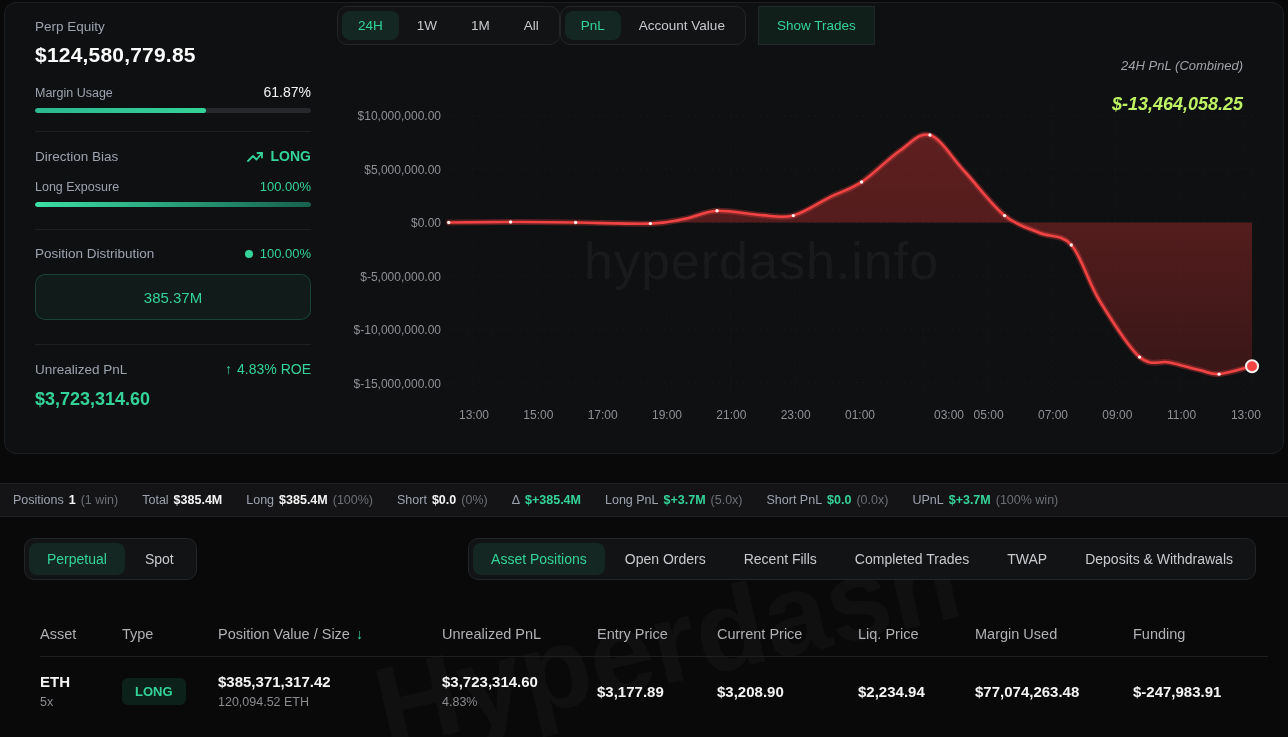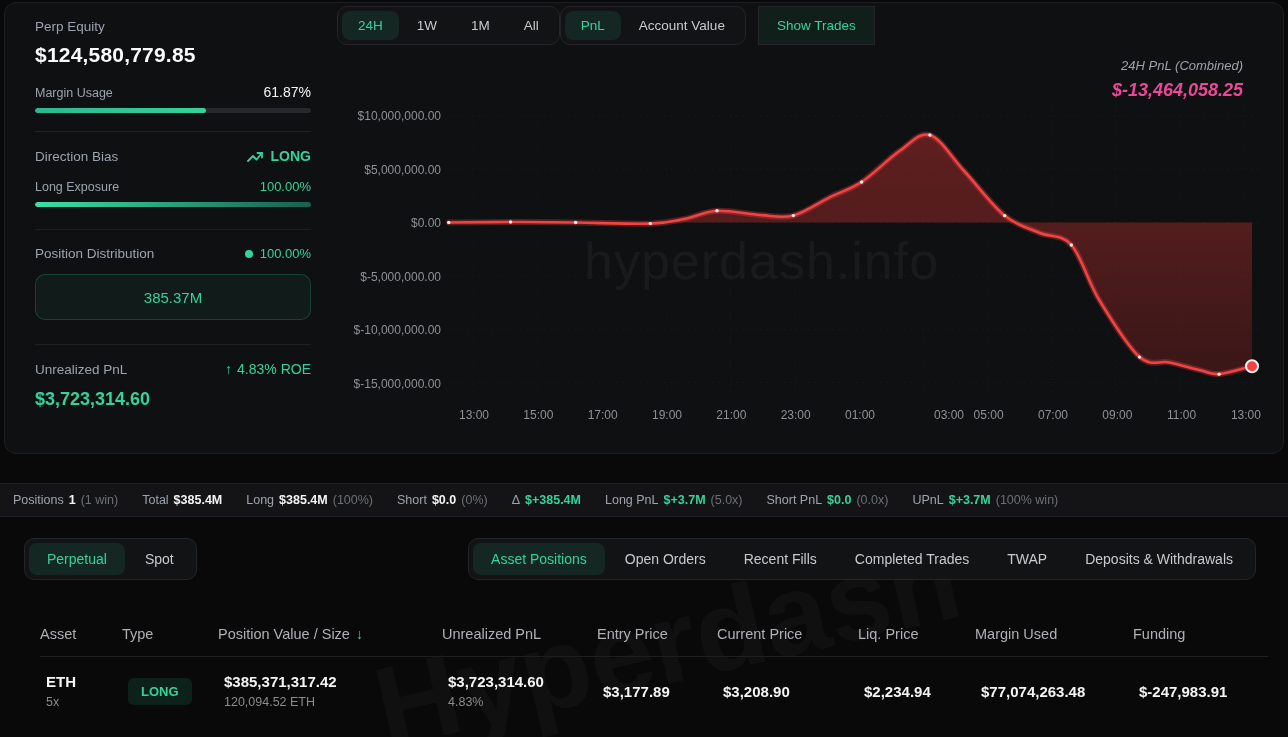--- a/index.html
+++ b/index.html
@@ -57,21 +57,21 @@
     color:#c9c9ce; font-family:"Liberation Sans", sans-serif;
   }
   .tab.sel { background:rgba(52,211,153,0.10); color:#34d399; }
   .show-trades-btn {
     border:1px solid #232528; background:rgba(52,211,153,0.08);
     color:#34d399; font-size:13.5px; padding:11px 18px; border-radius:0;
     cursor:pointer; font-family:"Liberation Sans", sans-serif;
   }
   .chart-header { position:absolute; top:55px; right:40px; text-align:right; z-index:3;font-style:italic; }
   .chart-header .lbl { font-size:13px; color:#a1a1aa; }
-  .chart-header .val { font-size:18px; font-weight:700; color:#ec4899; margin-top:7px; }
+  .chart-header .val { font-size:18px; font-weight:700; color:#bef264; margin-top:21px; }
   .watermark-chart {
     position:absolute; top:228px; left:255px; z-index:1;
     font-size:52px; color:rgba(255,255,255,0.045); letter-spacing:1px;
     pointer-events:none; user-select:none;
   }
   .ylab { position:absolute; width:112px; text-align:right; font-size:12px; color:#8e9196; }
   .xlab { position:absolute; width:64px; text-align:center; font-size:12px; color:#8e9196; top:405px; }
   #chart-svg { position:absolute; inset:0; z-index:2; }
 
   
@@ -89,21 +89,21 @@
 
   
   .bottom { position:absolute; top:517px; left:0; right:0; bottom:0; }
   .bottom-tabs-row { position:absolute; top:21px; left:24px; right:32px; display:flex; justify-content:space-between; }
   .bottom .tab { font-size:14px; padding:8px 18px; }
   .table-wrap { position:absolute; top:95px; left:40px; right:20px; }
   .tgrid { display:grid; grid-template-columns:82px 96px 224px 155px 120px 141px 117px 158px 1fr; align-items:center; }
   .thead { height:45px; border-bottom:1px solid #1e1f22; }
   .th { font-size:14.5px; color:#b0b0b5; display:flex; align-items:center; gap:6px; }
   .sort-arrow { color:#34d399; font-size:14px; }
-  .trow { padding-top:16px;margin-left:6px; }
+  .trow { padding-top:16px; }
   .cell-primary { font-size:15px; font-weight:700; color:#f4f4f5; }
   .cell-secondary { font-size:12.5px; color:#8b8b90; margin-top:5px; }
   .cell-plain { font-size:15px; font-weight:700; color:#f4f4f5; }
   .badge-long {
     display:inline-block; background:rgba(52,211,153,0.12); color:#34d399;
     font-size:13px; font-weight:700; padding:6px 13px; border-radius:6px;
   }
   .watermark-bottom {
     position:absolute; left:370px; top:60px; z-index:0;
     font-size:115px; font-weight:700; color:rgba(255,255,255,0.03);

